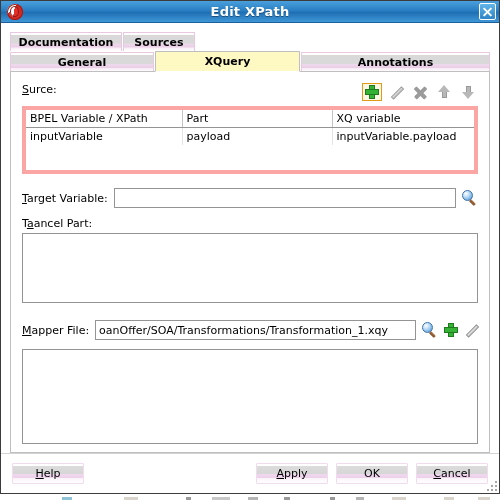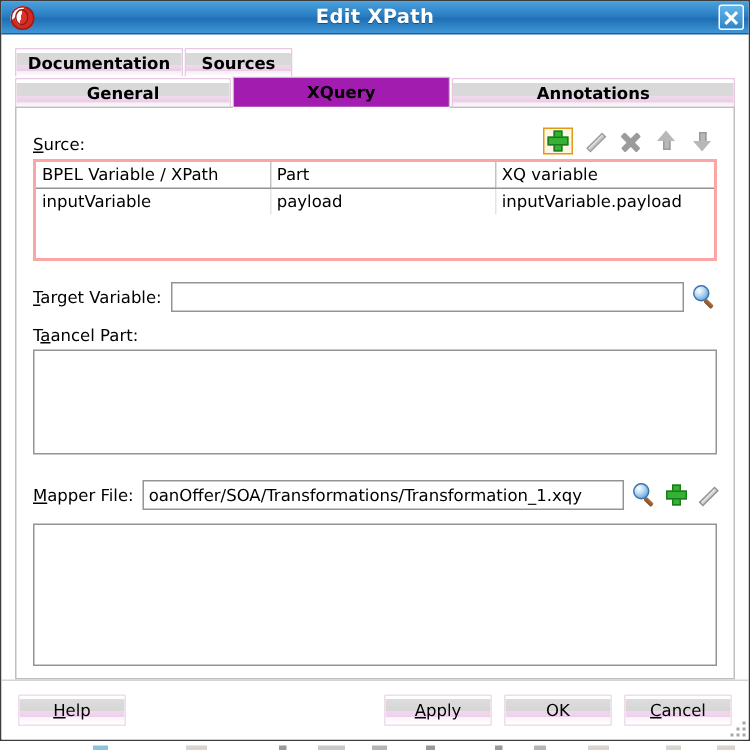--- a/index.html
+++ b/index.html
@@ -129,21 +129,21 @@
     background:
       linear-gradient(to bottom,
         #ffffff 0%, #ffffff 12%,
         #d9d9d9 13%, #d9d9d9 58%,
         #efd9ec 59%, #e9cde6 80%,
         #f7ecf5 81%, #ffffff 100%);
     border-radius: 1px 1px 0 0;
     white-space: nowrap;
   }
   .tab.selected {
-    background: #a21caf;
+    background: #fef9c3;
     border: 1px solid #bfbfbf;
     border-bottom: 1px solid #ffffff;
     height: 21px;
     position: relative;
     z-index: 3;
   }
   .tab-row.row2 .tab { height: 20px; }
   .tab-row.row2 .tab.selected { height: 21px; }
   .tab.flex { flex: 1 1 auto; }
 
@@ -165,21 +165,21 @@
   .field-label {
     font-size: 11px;
     color: #000000;
     white-space: nowrap;
   }
   .mn { text-decoration: underline; }
 
   
   .source-head {
     display: flex;
-    align-items: flex-end;
+    align-items: flex-start;
     height: 20px;
     margin-bottom: 3px;
   }
   .toolbar {
     margin-left: auto;
     display: flex;
     align-items: center;
     gap: 4px;
   }
   .tb-btn {
@@ -257,21 +257,21 @@
     border-right: 1px solid #9a9a9a;
     box-sizing: border-box;
   }
   .ico-arrow.up .head { top: 0; border-bottom: 7px solid #b8b8b8; }
   .ico-arrow.up .shaft { top: 7px; border-bottom: 1px solid #9a9a9a; }
   .ico-arrow.down .head { bottom: 0; border-top: 7px solid #b8b8b8; }
   .ico-arrow.down .shaft { top: 1px; border-top: 1px solid #9a9a9a; }
 
   
   .table-wrap {
-    border: 2px solid #fca5a5;
+    border: 4px solid #fca5a5;
     background: #ffffff;
     height: 68px;
     box-sizing: border-box;
     overflow: hidden;
   }
   table.src-table {
     width: 100%;
     border-collapse: collapse;
     font-size: 11px;
     table-layout: fixed;

